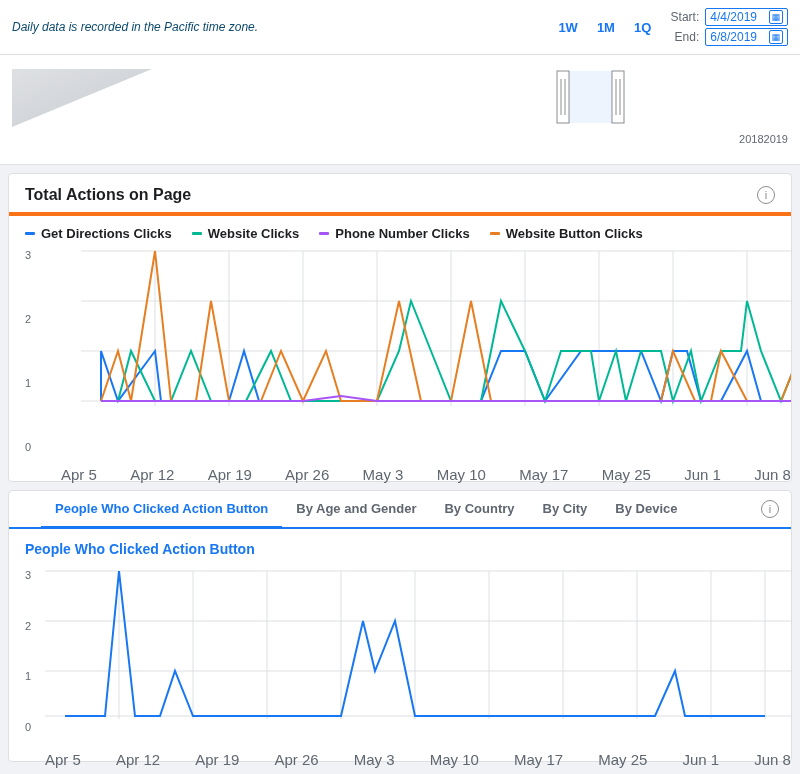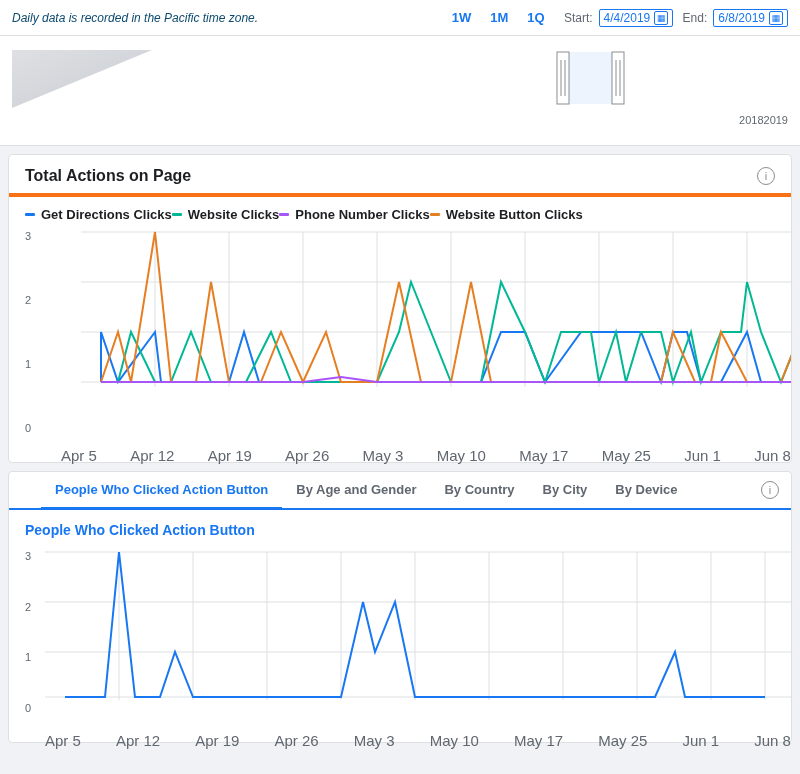--- a/index.html
+++ b/index.html
@@ -40,21 +40,21 @@
     .time-btn {
       color: #1877f2;
       font-size: 13px;
       font-weight: 600;
       cursor: pointer;
       padding: 2px 4px;
     }
 
     .date-range {
       display: flex;
-      flex-direction: row;
+      flex-direction: column;
       gap: 2px;
       font-size: 12px;
       align-items: center;
     }
 
     .date-row {
       display: flex;
       align-items: center;
       gap: 6px;
     }
@@ -66,21 +66,21 @@
     }
 
     .date-input {
       border: 1px solid #1877f2;
       color: #1877f2;
       padding: 1px 4px;
       font-size: 12px;
       border-radius: 2px;
       display: flex;
       align-items: center;
-      gap: 4px;
+      gap: 12px;
       cursor: pointer;
     }
 
     .cal-icon {
       width: 14px;
       height: 14px;
       border: 1px solid #1877f2;
       border-radius: 2px;
       display: flex;
       align-items: center;
@@ -142,21 +142,21 @@
       display: flex;
       align-items: center;
       justify-content: center;
       color: #8a8d91;
       font-size: 11px;
       cursor: pointer;
     }
 
     .legend-row {
       display: flex;
-      gap: 0;
+      gap: 20px;
       padding: 10px 16px 0 16px;
       flex-wrap: wrap;
       align-items: flex-end;
     }
 
     .legend-item {
       display: flex;
       align-items: center;
       gap: 6px;
       font-size: 13px;

